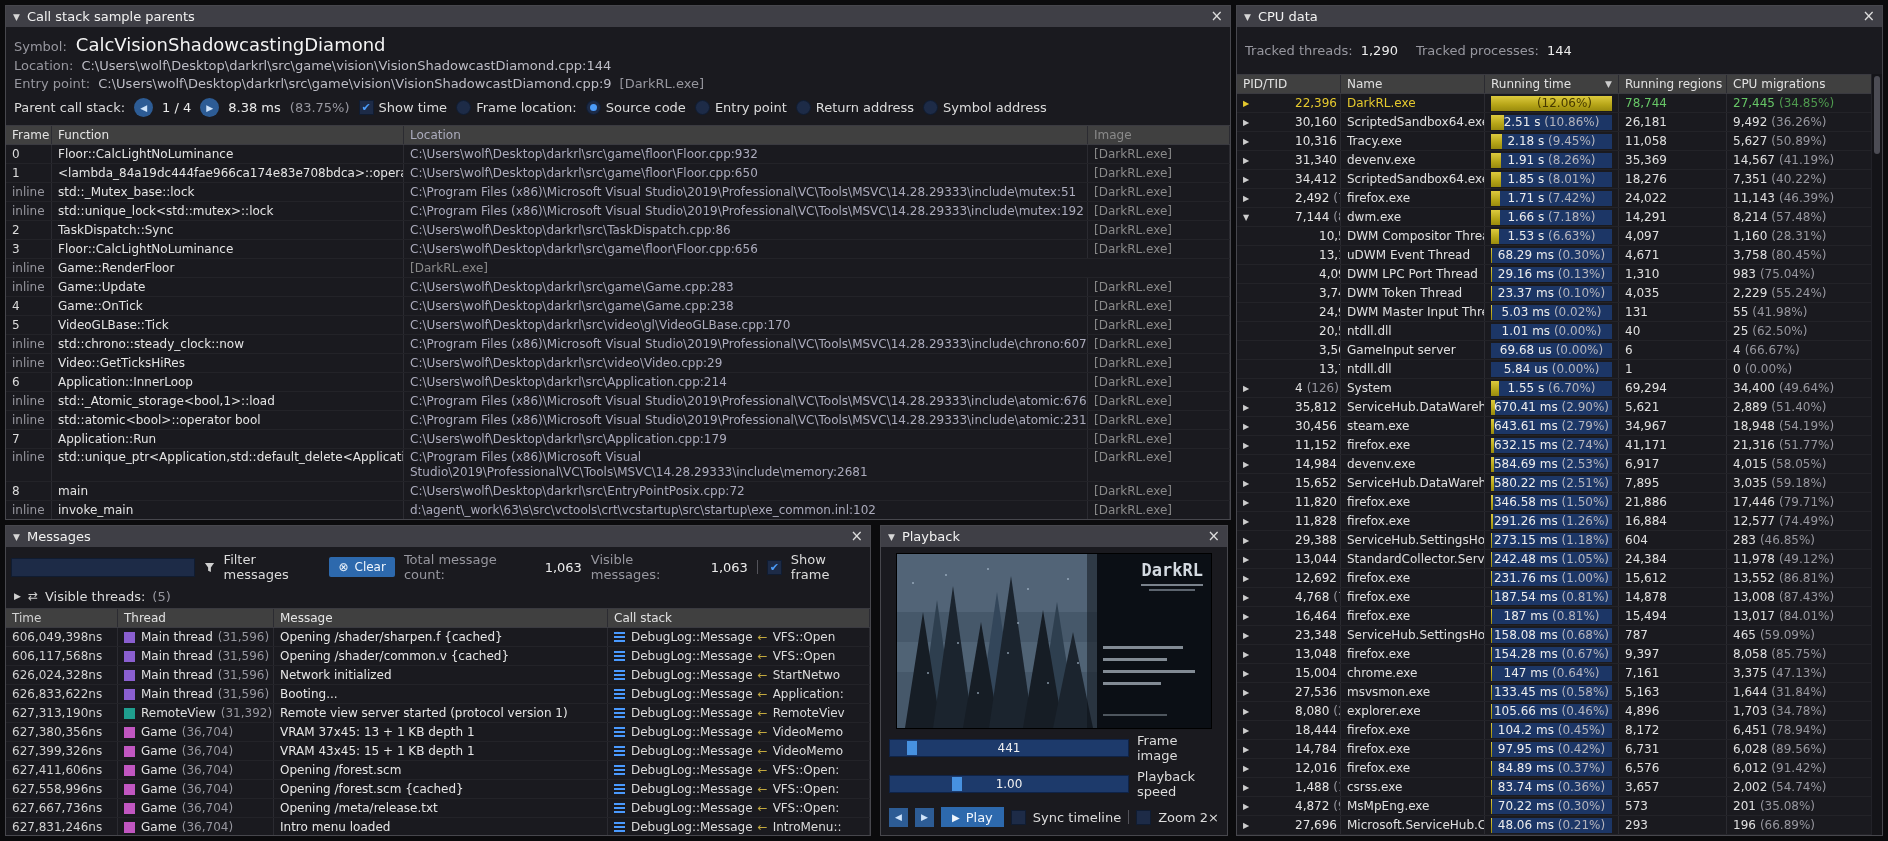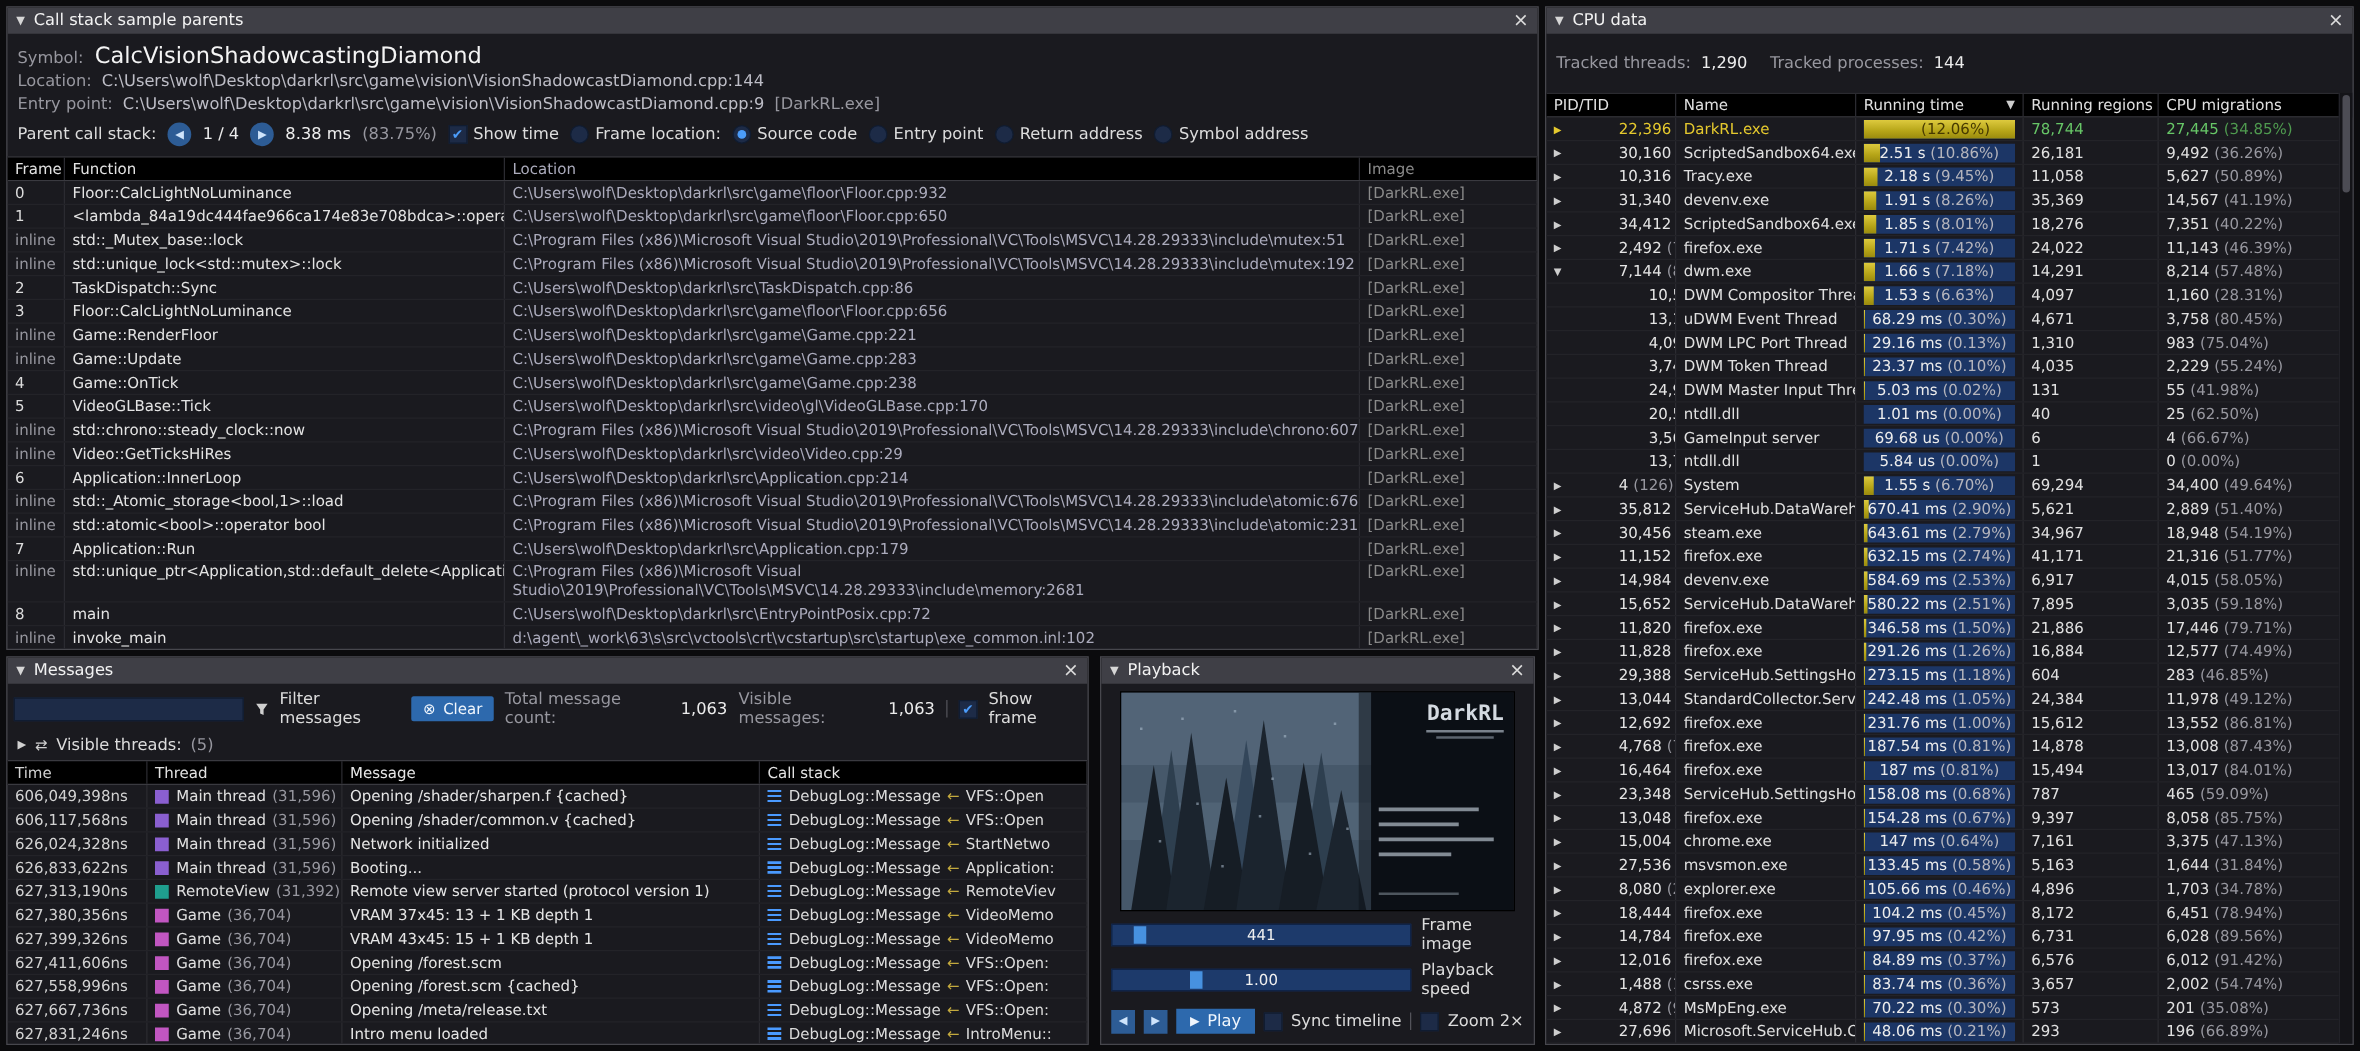--- a/index.html
+++ b/index.html
@@ -10,21 +10,21 @@
   .window{position:absolute;background:#1a1a1f;border:1px solid #47474d;display:flex;flex-direction:column;overflow:hidden;}
   .titlebar{flex:0 0 21px;background:#3f3f46;display:flex;align-items:center;gap:7px;padding:0 7px;}
   .collapse{font-size:9px;color:#d6d6d6;}
   .title{color:#f2f2f2;}
   .close{margin-left:auto;color:#dcdcdc;font-size:15px;line-height:1;cursor:default;}
   .dim{color:#97979f;}
   .val{color:#ececec;}
   .vsep{width:1px;height:14px;background:#53535a;display:inline-block;}
 
   
-  .thead{display:flex;background:#000000;color:#e2e2e2;flex:0 0 20px;align-items:center;font-size:12px;
+  .thead{display:flex;background:#404040;color:#e2e2e2;flex:0 0 20px;align-items:center;font-size:12px;
          border-top:1px solid #3a3a40;border-bottom:1px solid #3a3a40;text-align:right;}
   .thead>div{height:100%;display:flex;align-items:center;}
   .trow{display:flex;align-items:center;height:19px;flex:0 0 19px;border-bottom:1px solid #232328;font-size:12px;white-space:nowrap;}
   .tbody{flex:1;overflow:hidden;display:flex;flex-direction:column;}
   .cs-grid>div,.msg-grid>div,.cpu-grid>div{border-right:1px solid #2b2b31;padding:0 6px;overflow:hidden;white-space:nowrap;height:100%;display:flex;align-items:center;}
 
   
   .sym-row{padding:7px 8px 0;display:flex;align-items:baseline;gap:9px;}
   .symbol-name{font-size:18px;color:#f4f4f4;}
   .path-row{padding:3px 8px 0;display:flex;gap:8px;font-size:13px;align-items:baseline;}
@@ -194,21 +194,20 @@
       </div>
       <div class="trow cs-grid">
         <div class="c-frame ">3</div>
         <div class="c-func">Floor::CalcLightNoLuminance</div>
         <div class="c-loc">C:\Users\wolf\Desktop\darkrl\src\game\floor\Floor.cpp:656</div>
         <div class="c-img">[DarkRL.exe]</div>
       </div>
       <div class="trow cs-grid">
         <div class="c-frame dim">inline</div>
         <div class="c-func">Game::RenderFloor</div>
-        <div class="c-loc">C:\Users\wolf\Desktop\darkrl\src\game\Game.cpp:221</div>
         <div class="c-img">[DarkRL.exe]</div>
       </div>
       <div class="trow cs-grid">
         <div class="c-frame dim">inline</div>
         <div class="c-func">Game::Update</div>
         <div class="c-loc">C:\Users\wolf\Desktop\darkrl\src\game\Game.cpp:283</div>
         <div class="c-img">[DarkRL.exe]</div>
       </div>
       <div class="trow cs-grid">
         <div class="c-frame ">4</div>

